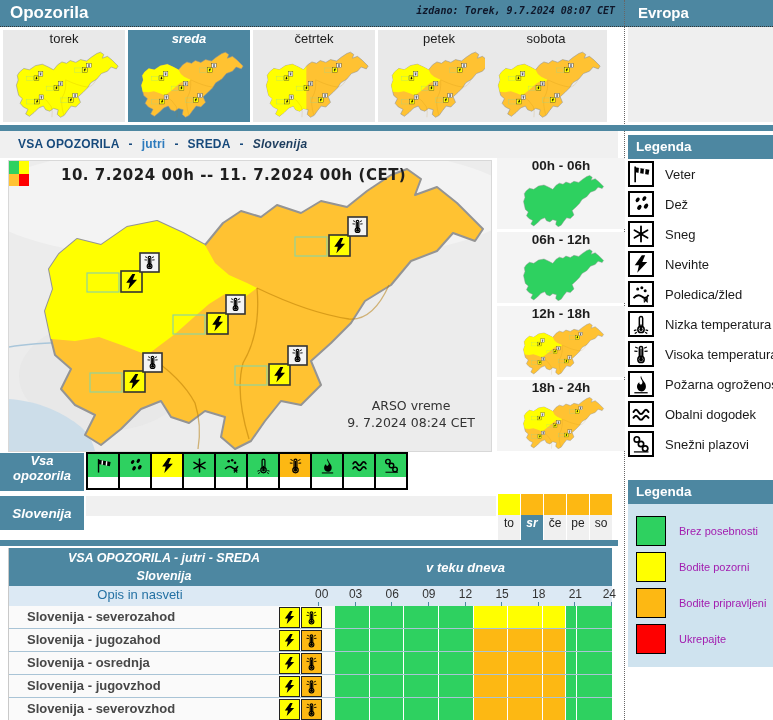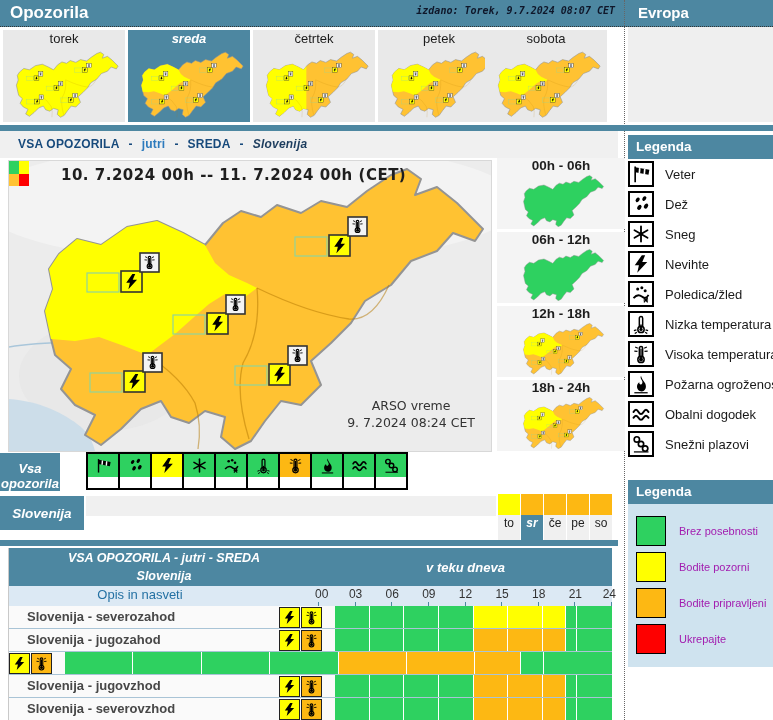--- a/index.html
+++ b/index.html
@@ -47,23 +47,23 @@
   
   .legend1{position:absolute;left:628px;top:135px;width:145px;}
   .legend-head{height:24px;background:#4d87a1;color:#fff;font-weight:bold;font-size:13.5px;
                line-height:24px;padding-left:8px;}
   .licon-item{display:flex;align-items:center;height:30px;gap:11px;}
   .licon-box{width:26px;height:26px;border:2px solid #000;background:#fff;box-sizing:border-box;
              display:flex;align-items:center;justify-content:center;flex:0 0 26px;}
   .licon-label{font-size:13px;color:#1a1a1a;white-space:nowrap;}
 
   
-  .allwarn-label{position:absolute;left:0;top:453px;width:60px;height:38px;background:#4d87a1;
+  .allwarn-label{position:absolute;left:0;top:453px;width:84px;height:38px;background:#4d87a1;
                  color:#fff;font-weight:bold;font-style:italic;font-size:13px;text-align:center;
-                 display:flex;flex-direction:column;justify-content:flex-end;line-height:15px;}
+                 display:flex;flex-direction:column;justify-content:flex-start;line-height:15px;}
   .warn-strip{position:absolute;left:86px;top:452px;display:flex;border:2px solid #000;background:#fff;}
   .warn-cell{width:30px;border-right:2px solid #000;}
   .warn-cell:last-child{border-right:none;}
   .warn-cell .wicon{height:23px;display:flex;align-items:center;justify-content:center;}
   .warn-cell .wpad{height:11px;background:#fff;}
 
   
   .slov-label{position:absolute;left:0;top:496px;width:84px;height:34px;background:#4d87a1;
               color:#fff;font-weight:bold;font-style:italic;font-size:13.5px;display:flex;
               align-items:center;justify-content:center;}
@@ -1341,20 +1341,21 @@
             <div class="wt-cellseg" style="width:12.5%;background:#2ed160"></div>
             <div class="wt-cellseg" style="width:12.5%;background:#2ed160"></div>
             <div class="wt-cellseg" style="width:12.5%;background:#fdb813"></div>
             <div class="wt-cellseg" style="width:12.5%;background:#fdb813"></div>
             <div class="wt-cellseg" style="width:8.333333333333332%;background:#fdb813"></div>
             <div class="wt-cellseg" style="width:4.166666666666666%;background:#2ed160"></div>
             <div class="wt-cellseg" style="width:12.5%;background:#2ed160"></div>
           </div>
         </div>
         <div class="wt-row">
+          <div class="wt-row-label">Slovenija - osrednja</div>
           <div class="wt-row-icons">
             <span class="wt-icon" style="background:#ffff00">
               <svg viewBox="0 0 24 24" width="15" height="15">
                 <path d="M13,1.5 L4.5,13.5 L9.5,13.5 L7.5,22.5 L19.5,9.5 L13.5,9.5 L17,1.5 Z" fill="#000"></path>
               </svg>
             </span>
             <span class="wt-icon" style="background:#fdb813">
               <svg viewBox="0 0 24 24" width="15" height="15">
                 <rect x="10" y="3" width="4" height="13" rx="2" fill="none" stroke="#000" stroke-width="1.8"></rect>
                 <circle cx="12" cy="18.5" r="3.8" fill="none" stroke="#000" stroke-width="1.8"></circle>

